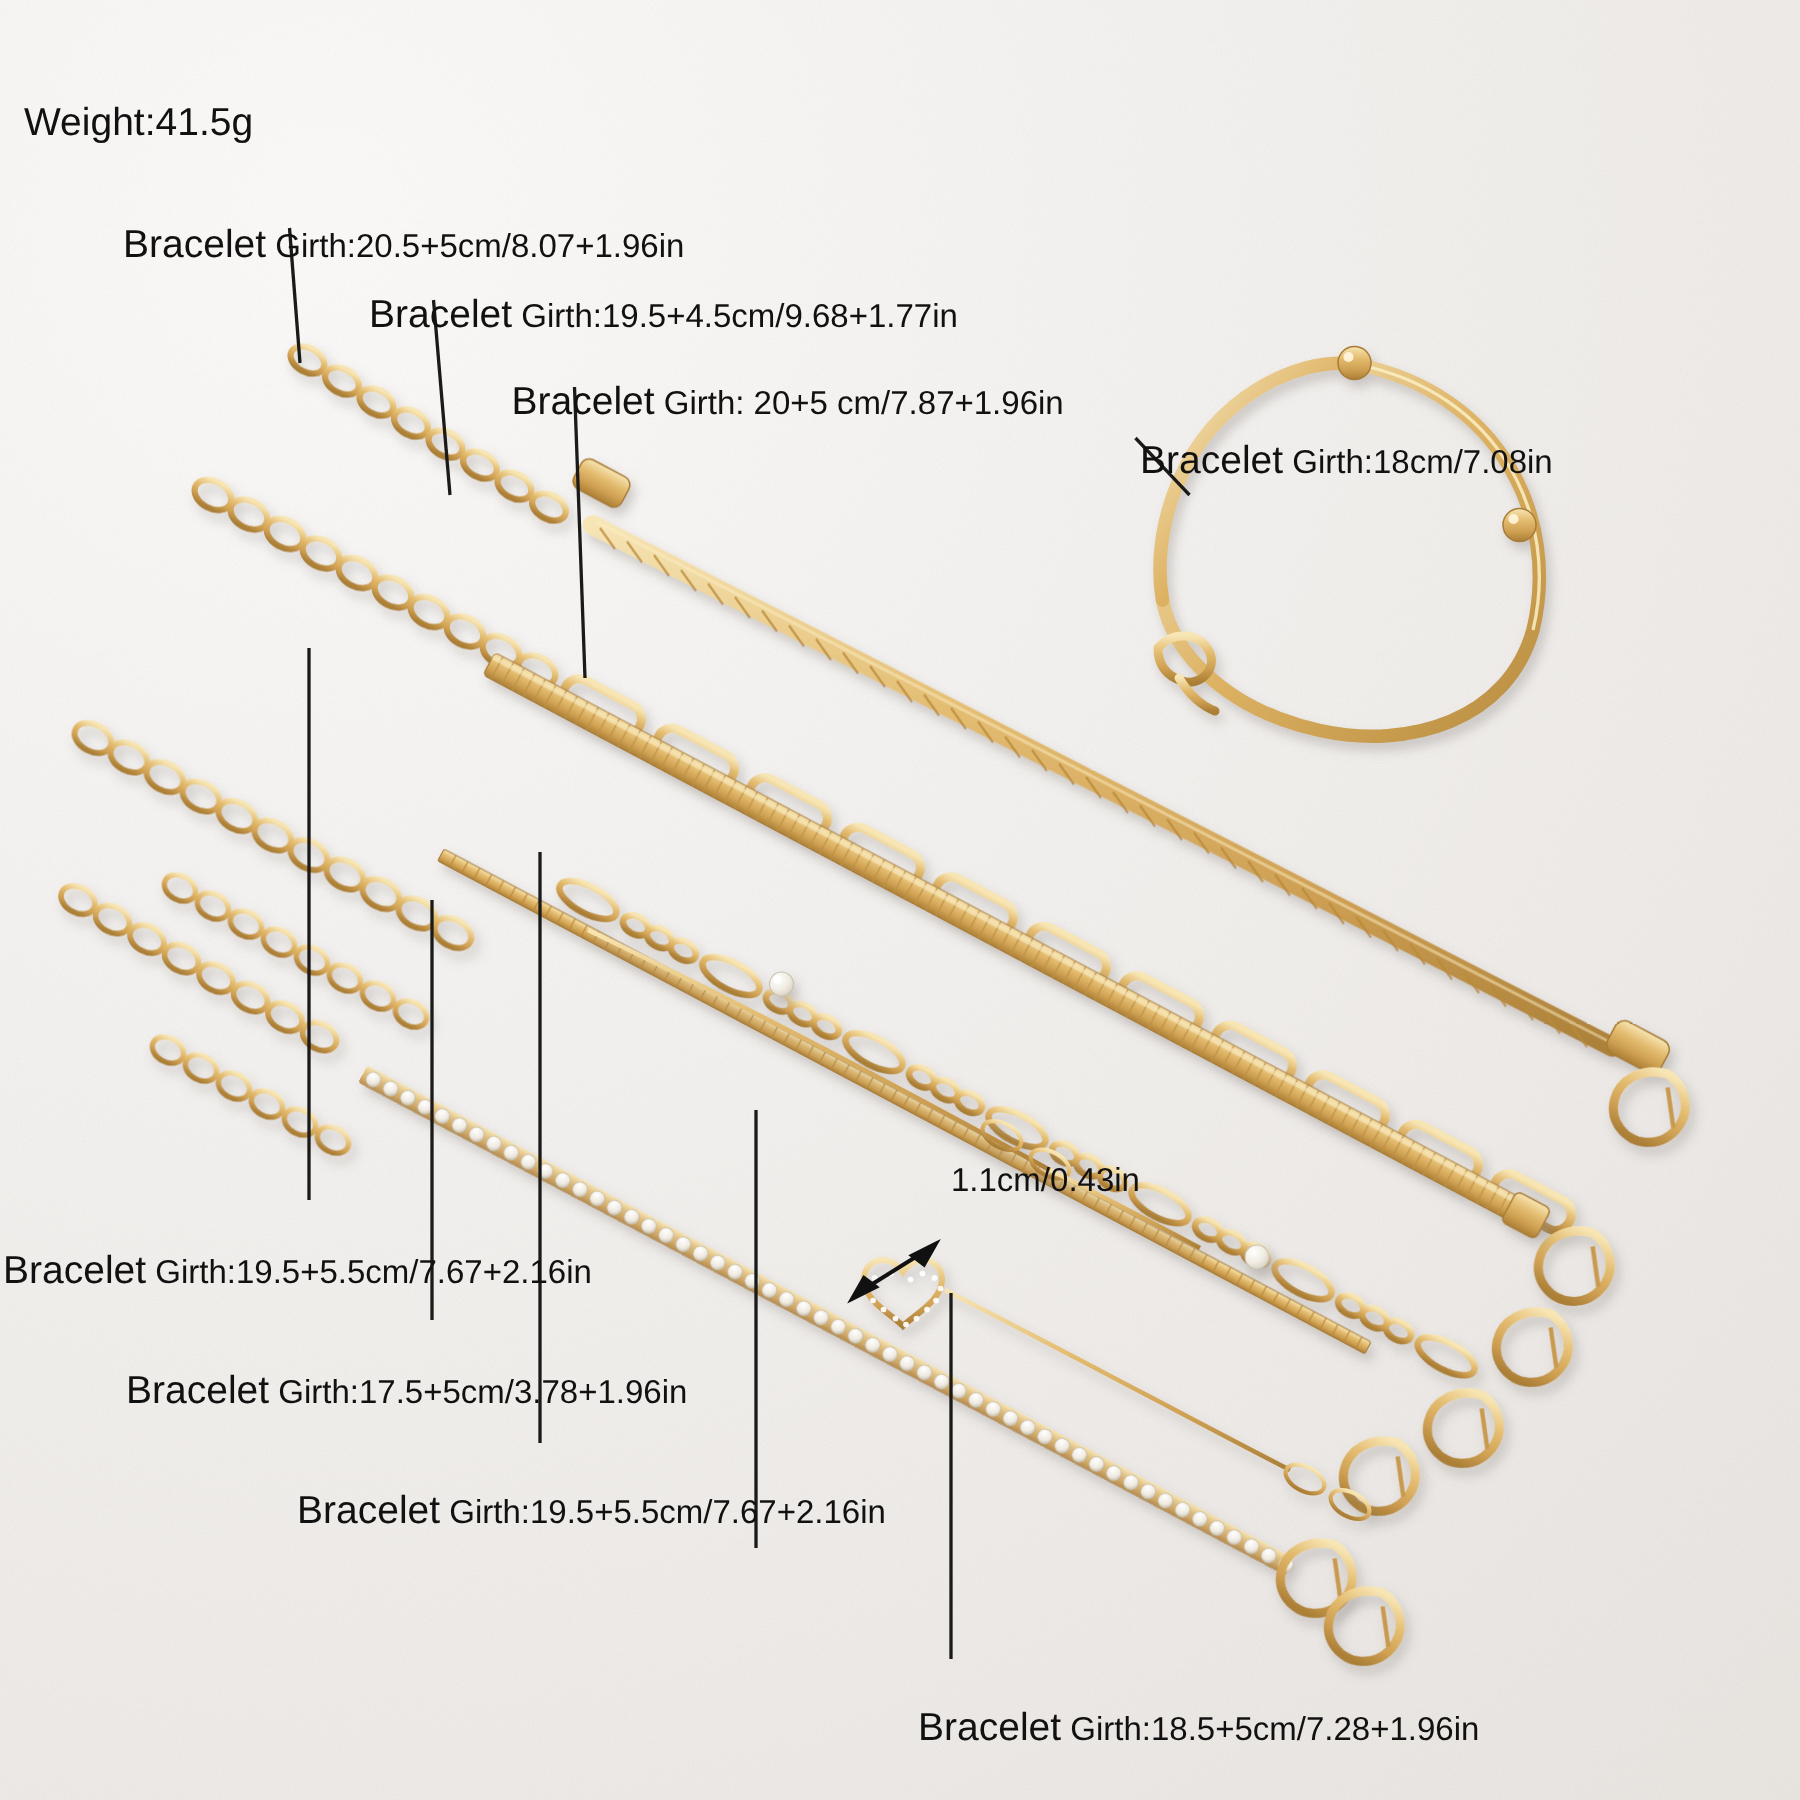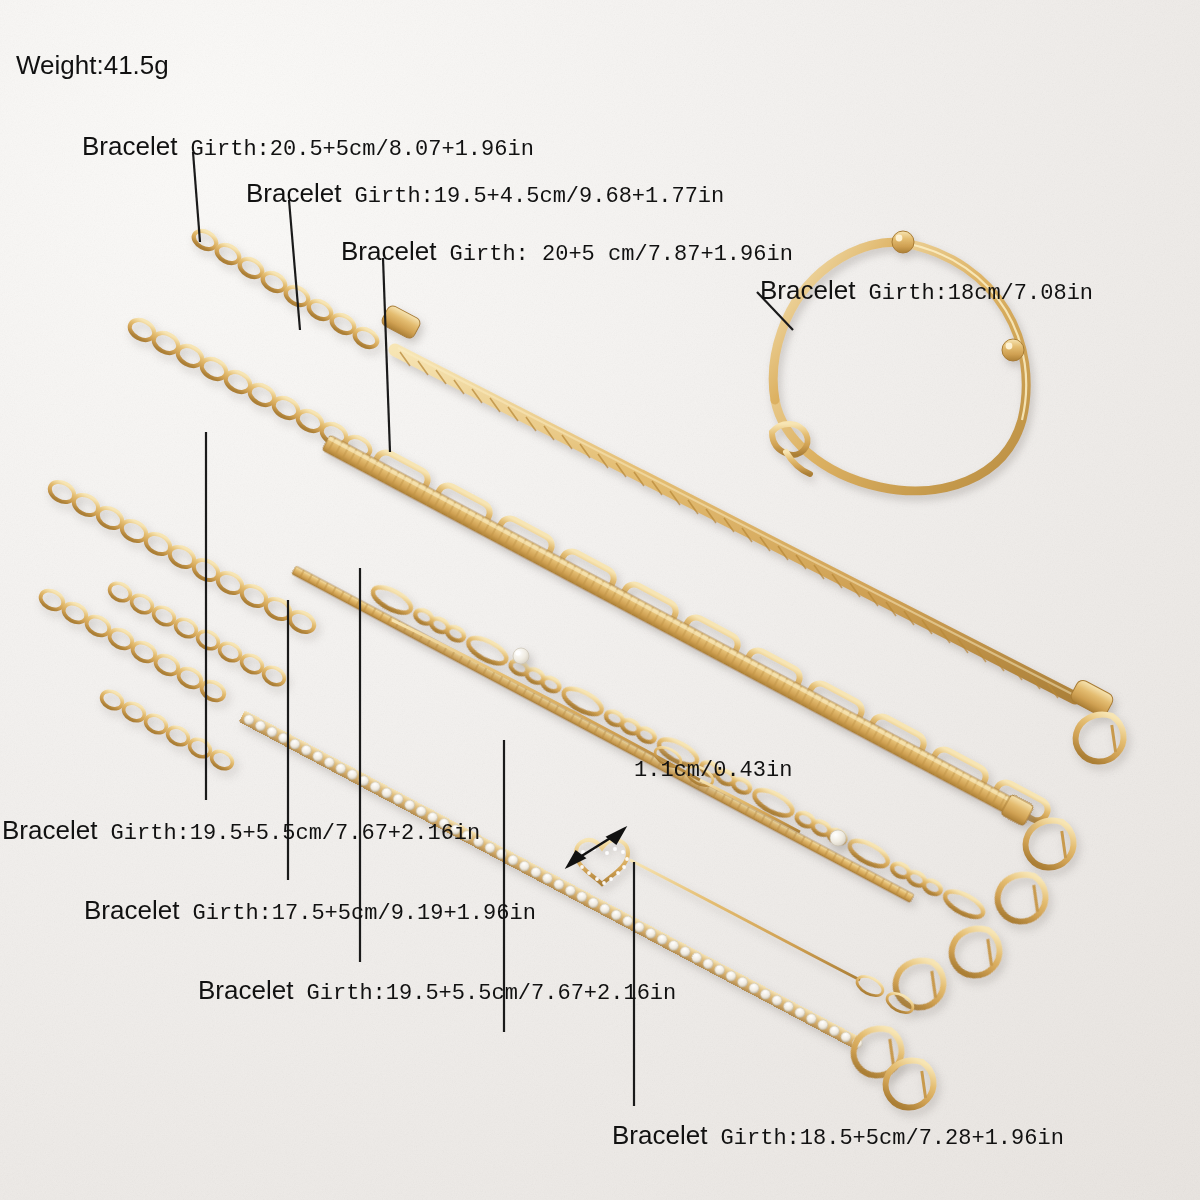--- a/index.html
+++ b/index.html
@@ -29,27 +29,27 @@
     position: absolute;
     inset: 0;
     opacity: 0.5;
     mix-blend-mode: multiply;
   }
   .label {
     position: absolute;
     color: #111111;
     white-space: nowrap;
     line-height: 1;
+    margin-top: 16px;
   }
   .label .big {
     font-size: 26px;
   }
   .label .small {
     font-size: 22px;
-    font-family: Liberation Mono, monospace;
   }
   .jewel-svg {
     position: absolute;
     left: 0;
     top: 0;
     width: 1200px;
     height: 1200px;
     pointer-events: none;
   }
 </style>
@@ -457,21 +457,21 @@
 
   <div class="label" style="left:760px; top:277px;">
     <span class="big">Bracelet</span><span class="small"> Girth:18cm/7.08in</span>
   </div>
 
   <div class="label" style="left:2px; top:817px;">
     <span class="big">Bracelet</span><span class="small"> Girth:19.5+5.5cm/7.67+2.16in</span>
   </div>
 
   <div class="label" style="left:84px; top:897px;">
-    <span class="big">Bracelet</span><span class="small"> Girth:17.5+5cm/9.19+1.96in</span>
+    <span class="big">Bracelet</span><span class="small"> Girth:17.5+5cm/3.78+1.96in</span>
   </div>
 
   <div class="label" style="left:198px; top:977px;">
     <span class="big">Bracelet</span><span class="small"> Girth:19.5+5.5cm/7.67+2.16in</span>
   </div>
 
 
   <div class="label" style="left:612px; top:1122px;">
     <span class="big">Bracelet</span><span class="small"> Girth:18.5+5cm/7.28+1.96in</span>
   </div>

